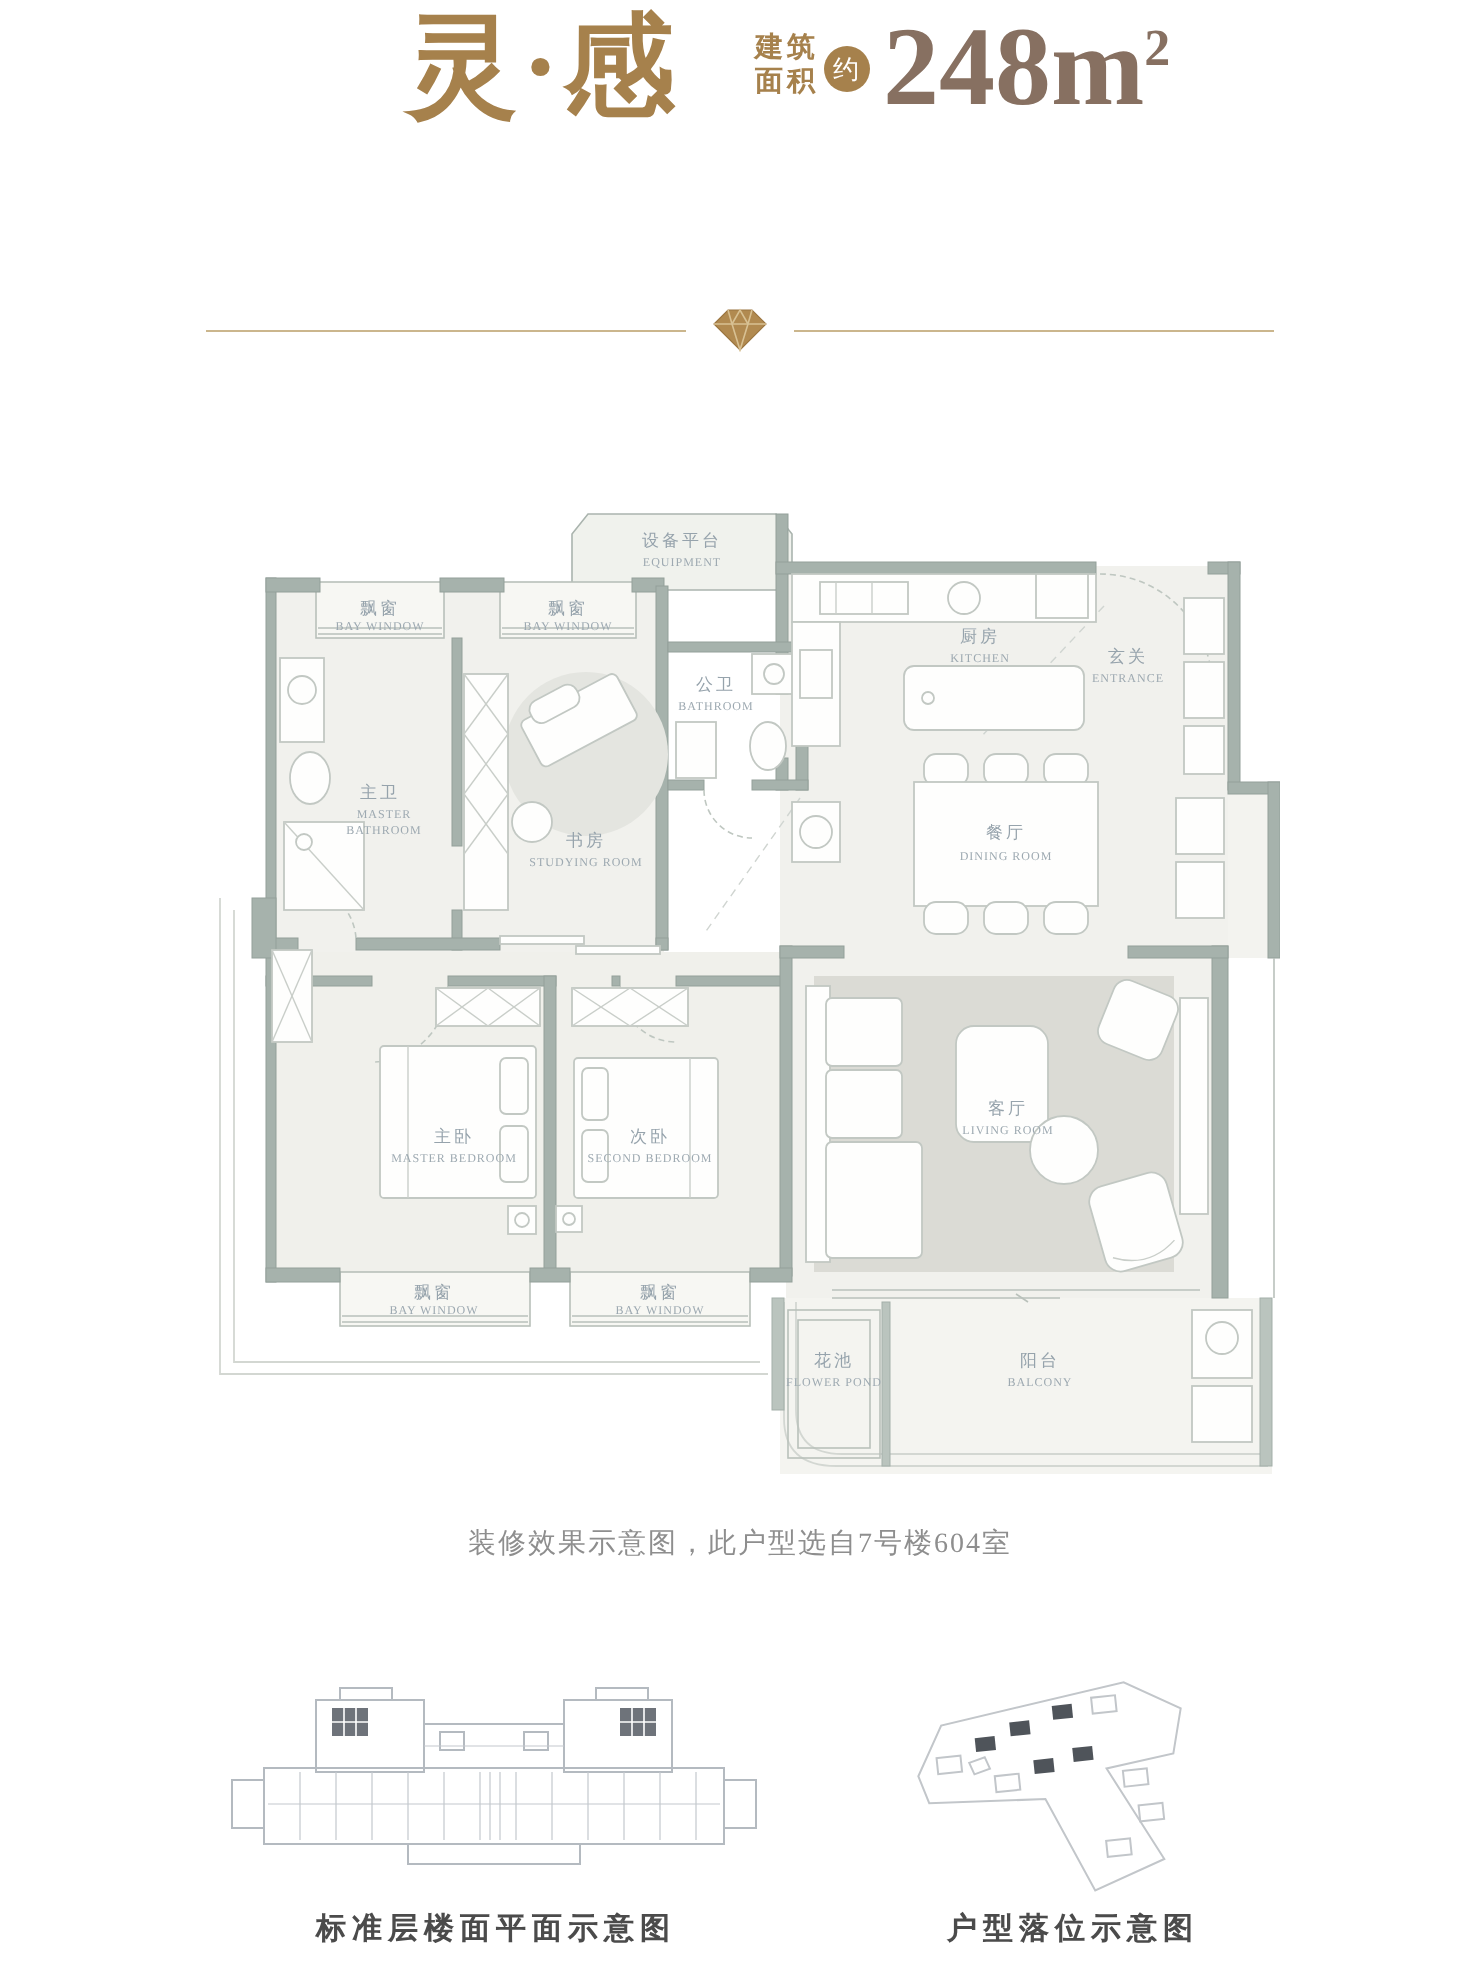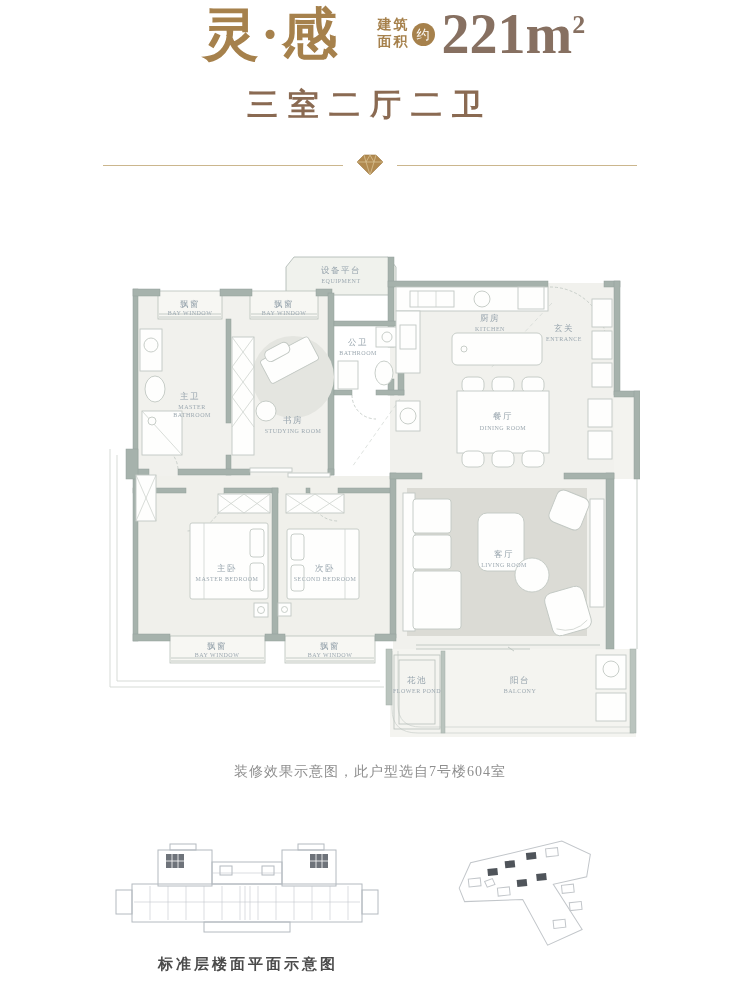--- a/index.html
+++ b/index.html
@@ -62,24 +62,23 @@
 <div class="page">
 
   <div class="header">
     <div class="title">灵·感</div>
     <div class="area-group">
       <div class="area-label">
         <span>建筑</span>
         <span>面积</span>
       </div>
       <div class="approx-badge">约</div>
-      <div class="area-value"><span>221m</span><sup>2</sup></div>
+      <div class="area-value"><span>248m</span><sup>2</sup></div>
     </div>
   </div>
-  <div class="subtitle">三室二厅二卫</div>
 
   <div class="divider">
     <div class="line"></div>
     <div class="gem">
       <svg width="28" height="22" viewBox="0 0 28 22">
         <polygon points="8,1 20,1 27,8 14,21 1,8" fill="#B18A50" stroke="#9A7540" stroke-width="0.6"></polygon>
         <polyline points="1,8 27,8" stroke="#D8C193" stroke-width="0.8" fill="none"></polyline>
         <polyline points="8,1 10,8 14,21 18,8 20,1" stroke="#D8C193" stroke-width="0.8" fill="none"></polyline>
         <polyline points="10,8 14,1 18,8" stroke="#D8C193" stroke-width="0.8" fill="none"></polyline>
       </svg>
@@ -418,14 +417,15 @@
         <rect class="site-dark" x="66" y="24" width="10" height="7"></rect>
         <rect class="site-dark" x="88" y="18" width="10" height="7"></rect>
         <rect class="site-dark" x="76" y="44" width="10" height="7"></rect>
         <rect class="site-dark" x="96" y="40" width="10" height="7"></rect>
         <polygon class="site-stroke" points="44,42 52,40 54,46 46,48"></polygon>
       </g>
     </svg>
   </div>
 
   <div class="mini-caption left">标准层楼面平面示意图</div>
+  <div class="mini-caption right">户型落位示意图</div>
 
 </div>
 
 </body></html>

